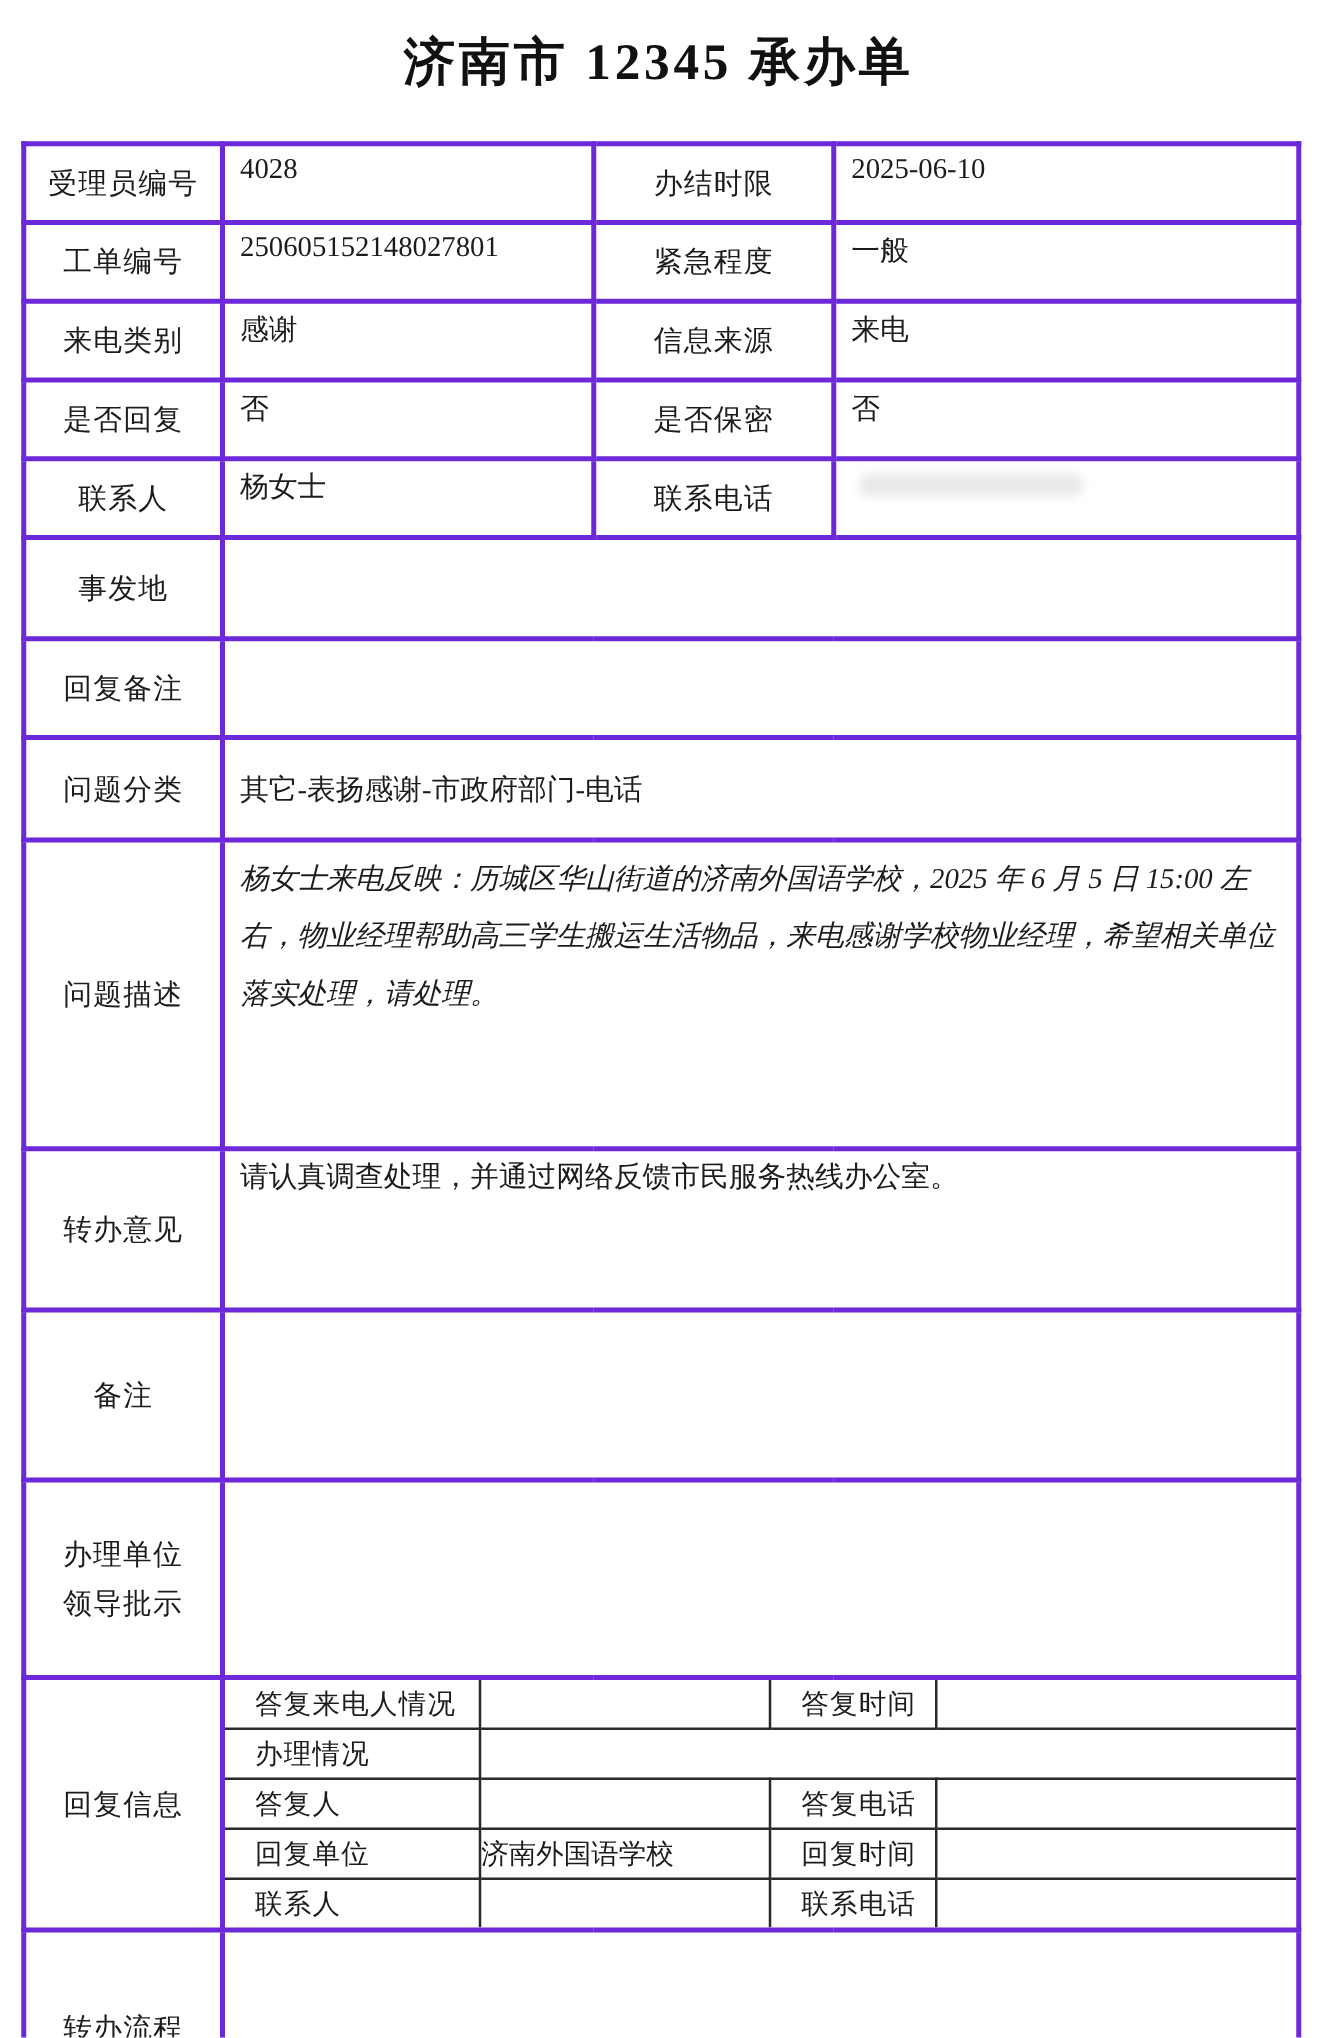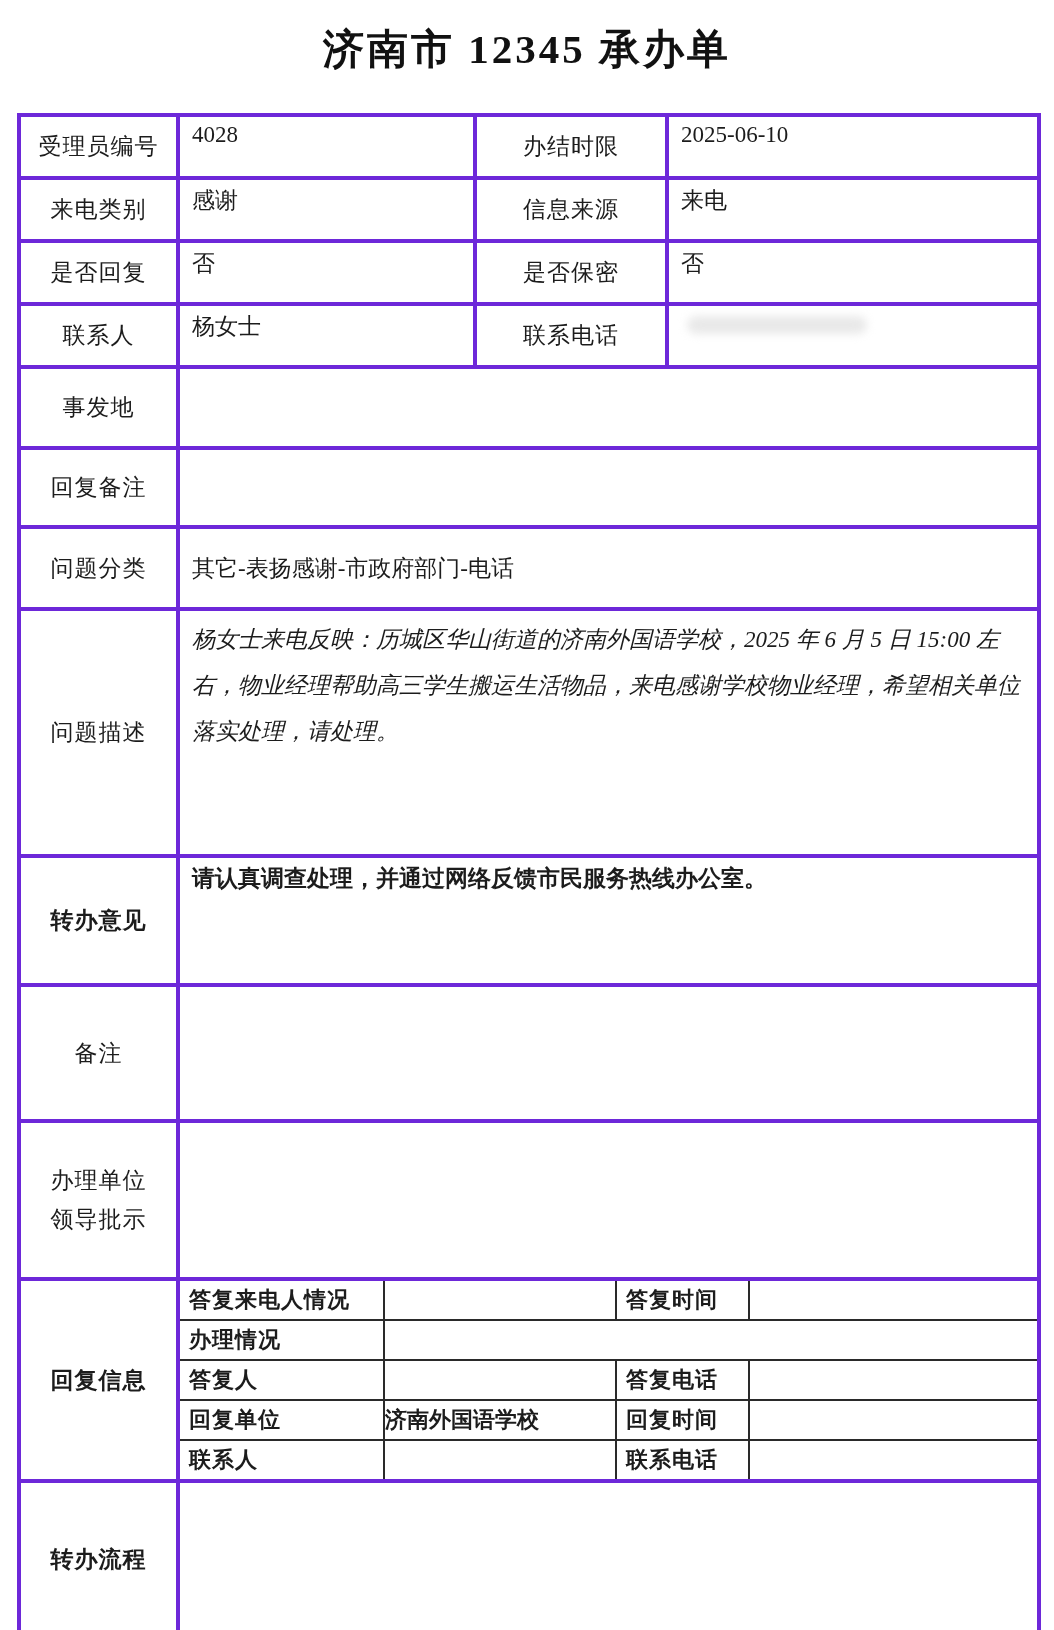--- a/index.html
+++ b/index.html
@@ -33,21 +33,21 @@
   }
   tr.h-sm  > td{height:50px;}
   tr.h-r6  > td{height:68px;}
   tr.h-r7  > td{height:66px;margin-left:12px;}
   tr.h-r8  > td{height:69px;margin-top:41px;}
   tr.h-r9  > td{height:233px;}
   tr.h-r10 > td{height:116px;}
   tr.h-r11 > td{height:123px;}
   tr.h-r12 > td{height:145px;}
   tr.h-r14 > td{height:144px;}
-  tr.t3 > td{border-top-width:3px;font-weight:bold;}
+  tr.t3 > td{border-top-width:3px;}
   .lbl{
     text-align:center;
     vertical-align:middle;
     letter-spacing:1px;
   }
   .val{
     text-align:left;
     vertical-align:top;
     padding:5px 12px 4px 12px;
   }
@@ -74,21 +74,21 @@
     border:2px solid #2a2a2a;
     height:36px;
     font-size:22px;
     vertical-align:middle;
     overflow:hidden;
   }
   table.sub tr:first-child td{border-top:none;}
   table.sub tr:last-child td{border-bottom:none;}
   table.sub td:first-child{border-left:none;}
   table.sub tr td.last{border-right:none;}
-  .sl{text-align:left;padding-left:9px;letter-spacing:1px;}
+  .sl{text-align:left;padding-left:24px;letter-spacing:1px;}
   .sv{text-align:left;padding-left:0;}
   .rel{position:relative;}
   .smudge{
     position:absolute;
     left:18px;top:10px;
     width:180px;height:18px;
     background:#e9e9e9;
     border-radius:9px;
     filter:blur(4px);
   }
@@ -109,20 +109,26 @@
     </colgroup>
     <tbody>
 
       <tr class="h-sm">
         <td class="lbl">受理员编号</td>
         <td class="val">4028</td>
         <td class="lbl">办结时限</td>
         <td class="val">2025-06-10</td>
       </tr>
 
+      <tr class="h-sm">
+        <td class="lbl">工单编号</td>
+        <td class="val">250605152148027801</td>
+        <td class="lbl">紧急程度</td>
+        <td class="val">一般</td>
+      </tr>
 
       <tr class="h-sm">
         <td class="lbl">来电类别</td>
         <td class="val">感谢</td>
         <td class="lbl">信息来源</td>
         <td class="val">来电</td>
       </tr>
 
       <tr class="h-sm">
         <td class="lbl">是否回复</td>

